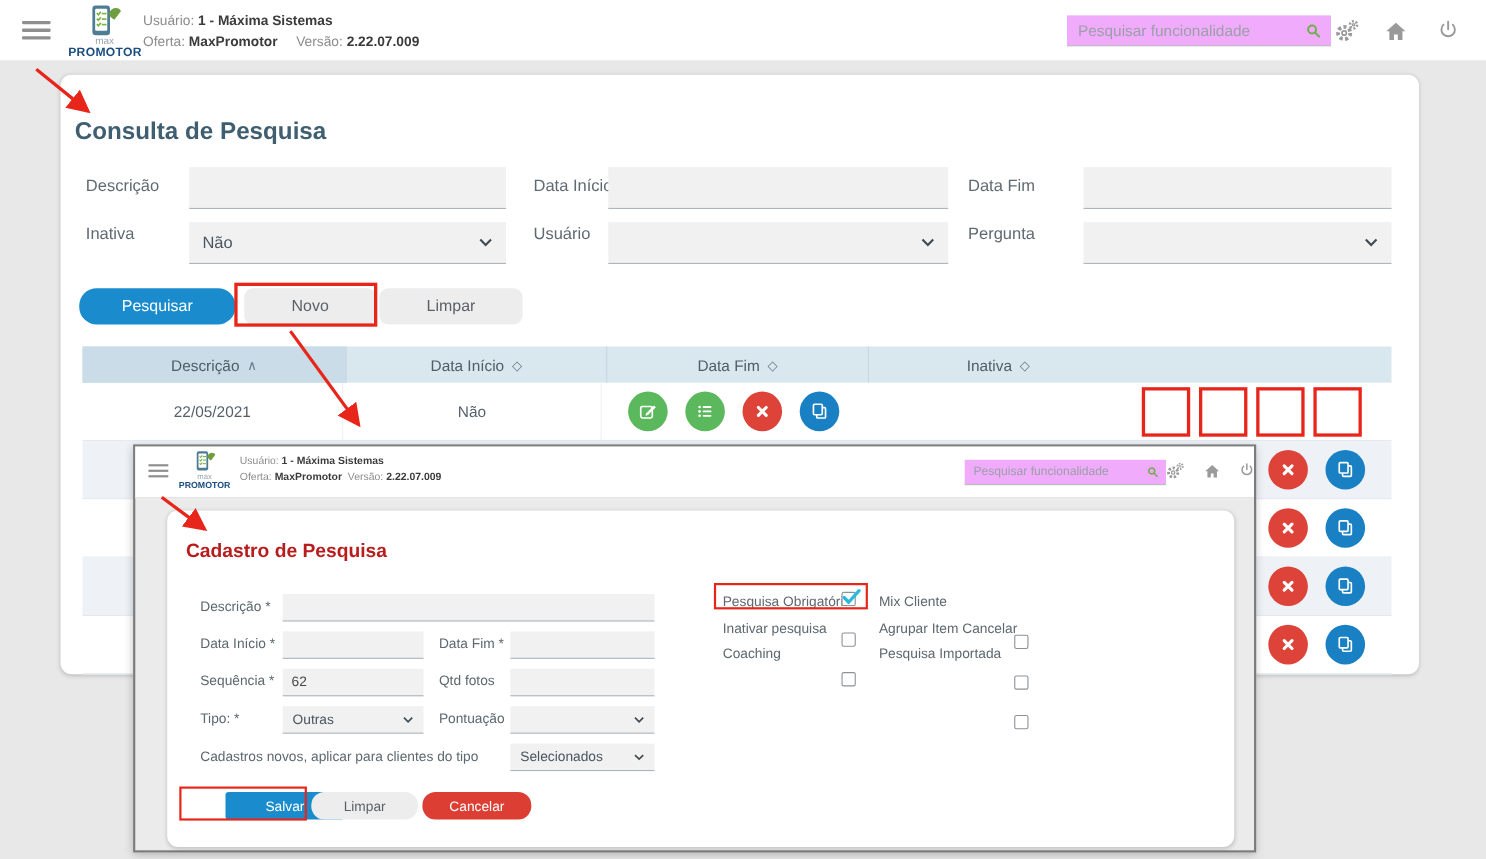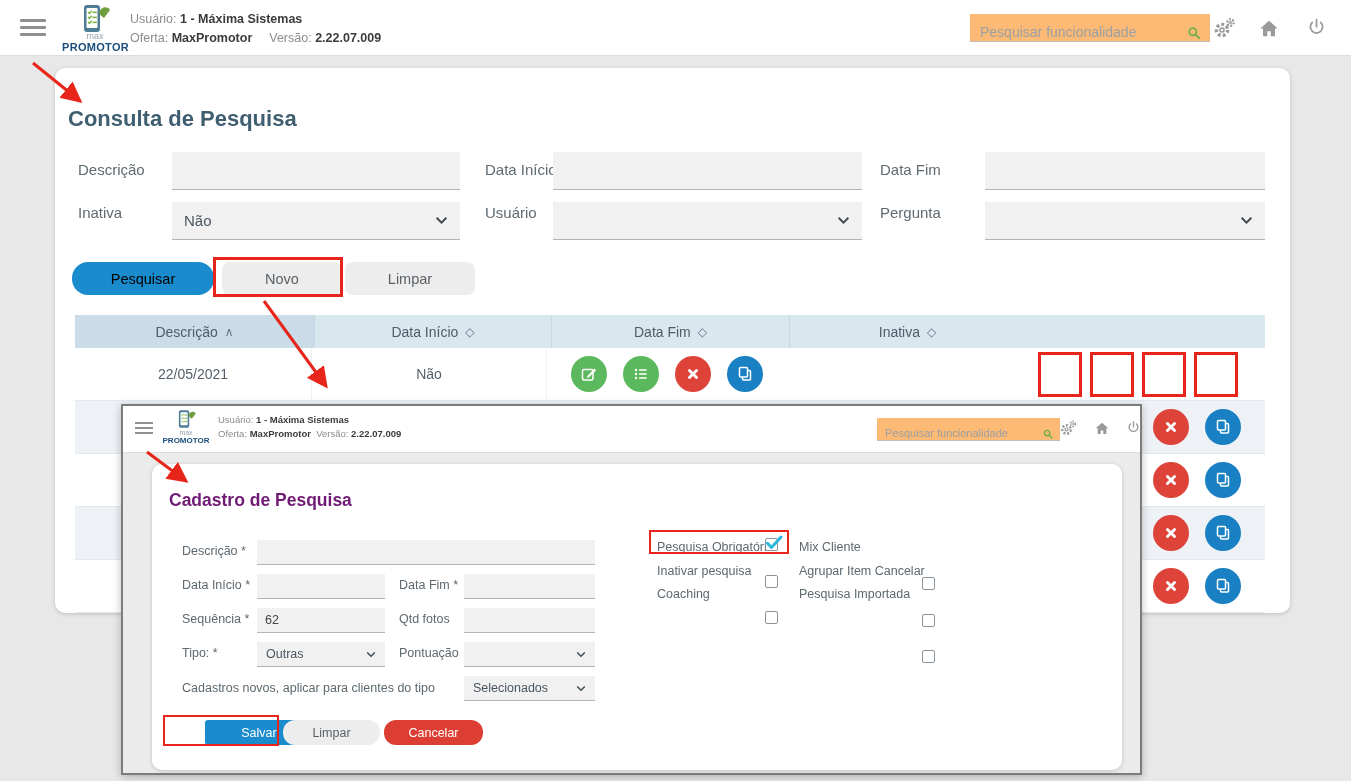--- a/index.html
+++ b/index.html
@@ -14,36 +14,36 @@
   
   .topbar{left:0;top:0;width:1351px;height:55px;background:#fff;border-bottom:1px solid #ddd;z-index:5;}
   .hamburger{width:26px;cursor:pointer;}
   .hamburger span{display:block;height:3px;background:#8f8f8f;margin:0 0 4px 0;border-radius:1px;}
   .logo{width:66px;text-align:center;line-height:1;}
   .logo .max{font-size:9px;color:#9aa4ab;margin-top:-7px;}
   .logo .promotor{font-size:11px;font-weight:bold;color:#1b4d7e;letter-spacing:.3px;margin-top:1px;}
   .userinfo{font-size:12.5px;line-height:1.55;color:#8c8c8c;white-space:nowrap;}
   .userinfo b{color:#3b3b3b;font-weight:bold;}
   .userinfo .gap{display:inline-block;width:10px;}
-  .searchbox{background:#fdba74;border:none;border-bottom:1px solid #bdbdbd;display:flex;align-items:flex-end;padding:0 8px;}
+  .searchbox{background:#f0abfc;border:none;border-bottom:1px solid #bdbdbd;display:flex;align-items:center;padding:0 8px;}
   .searchbox input{border:none;background:transparent;outline:none;flex:1;font-size:14px;color:#555;font-family:inherit;}
   .searchbox input::placeholder{color:#9aa0a5;}
   .iconbtn{color:#9a9a9a;cursor:pointer;}
 
   
   .card{background:#fff;border-radius:10px;box-shadow:0 1px 4px rgba(0,0,0,.18);}
   .main-card{left:55px;top:68px;width:1235px;height:545px;z-index:1;}
   .page-title{font-size:22px;font-weight:bold;color:#3f5e70;}
   .flabel{font-size:15px;color:#5f6a71;}
   .finput,.fselect{background:#f1f1f1;border-bottom:1px solid #adb6bc;height:38px;box-sizing:border-box;}
   .finput input{width:100%;height:100%;border:none;background:transparent;outline:none;padding:0 10px;font-size:15px;color:#444;font-family:inherit;}
   .fselect{display:flex;align-items:center;justify-content:space-between;padding:0 12px;font-size:15px;color:#4a5560;cursor:pointer;}
 
   .btn{display:flex;align-items:center;justify-content:center;font-size:14.5px;cursor:pointer;box-sizing:border-box;}
-  .btn-blue{background:#1a8cce;color:#000000;border-radius:16px;}
+  .btn-blue{background:#1a8cce;color:#ffffff;border-radius:16px;}
   .btn-gray{background:#ededed;color:#5a6268;border-radius:8px;}
 
   
   .tbl{left:75px;top:315px;width:1190px;z-index:1;}
   .tbl-head{display:flex;height:33px;background:#d9e7ef;color:#4e5d66;font-size:14px;}
   .th{display:flex;align-items:center;justify-content:center;gap:7px;box-sizing:border-box;border-right:1px solid #c8d8e2;cursor:pointer;}
   .th:last-child{border-right:none;}
   .sorticon{font-size:12px;color:#68798a;}
   .trow{display:flex;height:52px;background:#fff;border-bottom:1px solid #e3e9ee;font-size:14px;color:#55606a;}
   .trow.alt{background:#eef2f7;}
@@ -61,21 +61,21 @@
   .m-ham span{display:block;height:2px;background:#8f8f8f;margin:0 0 3px 0;width:18px;}
   .m-logo{width:50px;text-align:center;line-height:1;}
   .m-logo .max{font-size:7px;color:#9aa4ab;margin-top:-5px;}
   .m-logo .promotor{font-size:8px;font-weight:bold;color:#1b4d7e;margin-top:1px;}
   .m-user{font-size:9.5px;line-height:1.5;color:#8c8c8c;white-space:nowrap;}
   .m-user b{color:#3b3b3b;}
   .m-search{height:22px;font-size:11px;padding:0 6px;}
   .m-search input{font-size:11px;}
 
   .modal-card{left:29px;top:58px;width:970px;height:306px;}
-  .m-title{font-size:17.5px;font-weight:bold;color:#701a75;}
+  .m-title{font-size:17.5px;font-weight:bold;color:#b91c1c;}
   .mlabel{font-size:12.5px;color:#5d686f;}
   .minput,.mselect{background:#f1f1f1;border-bottom:1px solid #adb6bc;height:25px;box-sizing:border-box;}
   .minput input{width:100%;height:100%;border:none;background:transparent;outline:none;padding:0 8px;font-size:12.5px;color:#444;font-family:inherit;}
   .mselect{display:flex;align-items:center;justify-content:space-between;padding:0 9px;font-size:12.5px;color:#4a5560;cursor:pointer;}
   .mbtn{height:25px;font-size:12.5px;}
   .mbtn-blue{background:#1a8cce;color:#fff;border-radius:3px;}
   .mbtn-gray{background:#ededed;color:#5a6268;border-radius:12px;}
   .mbtn-red{background:#dd3e33;color:#fff;border-radius:12px;}
 
   .cbx{width:13px;height:13px;border:1.5px solid #8a9299;border-radius:2px;background:#fff;box-sizing:border-box;position:relative;cursor:pointer;}

